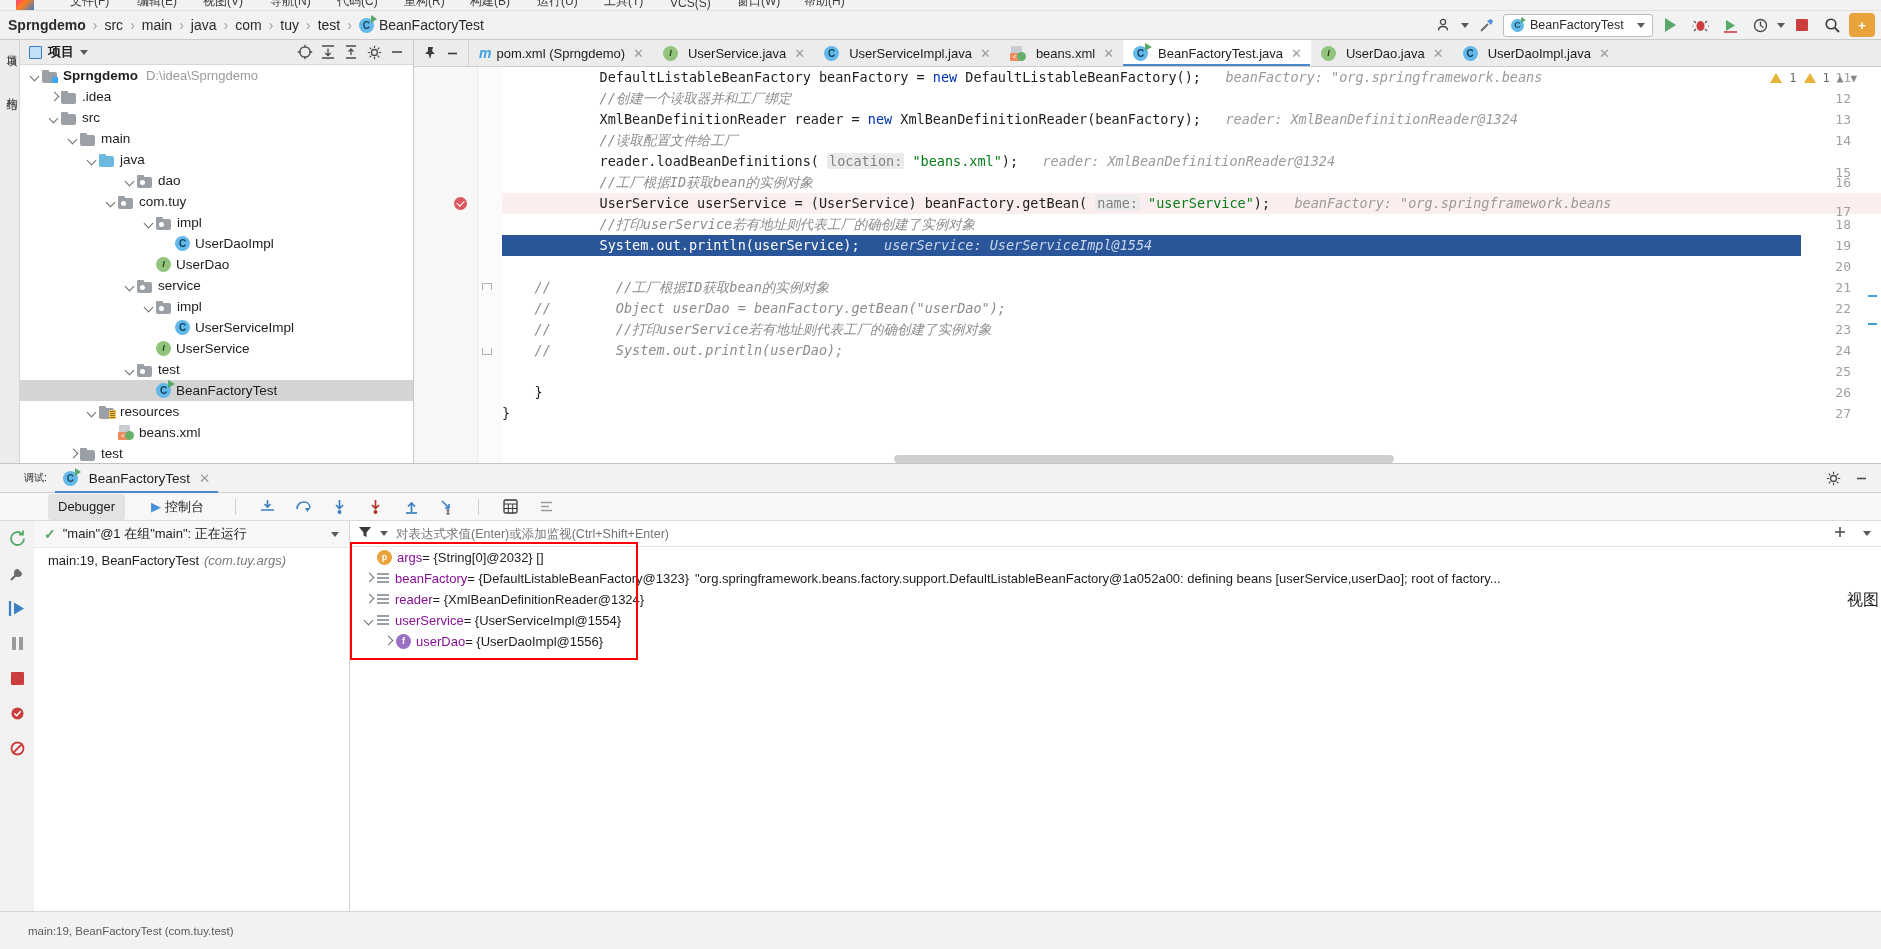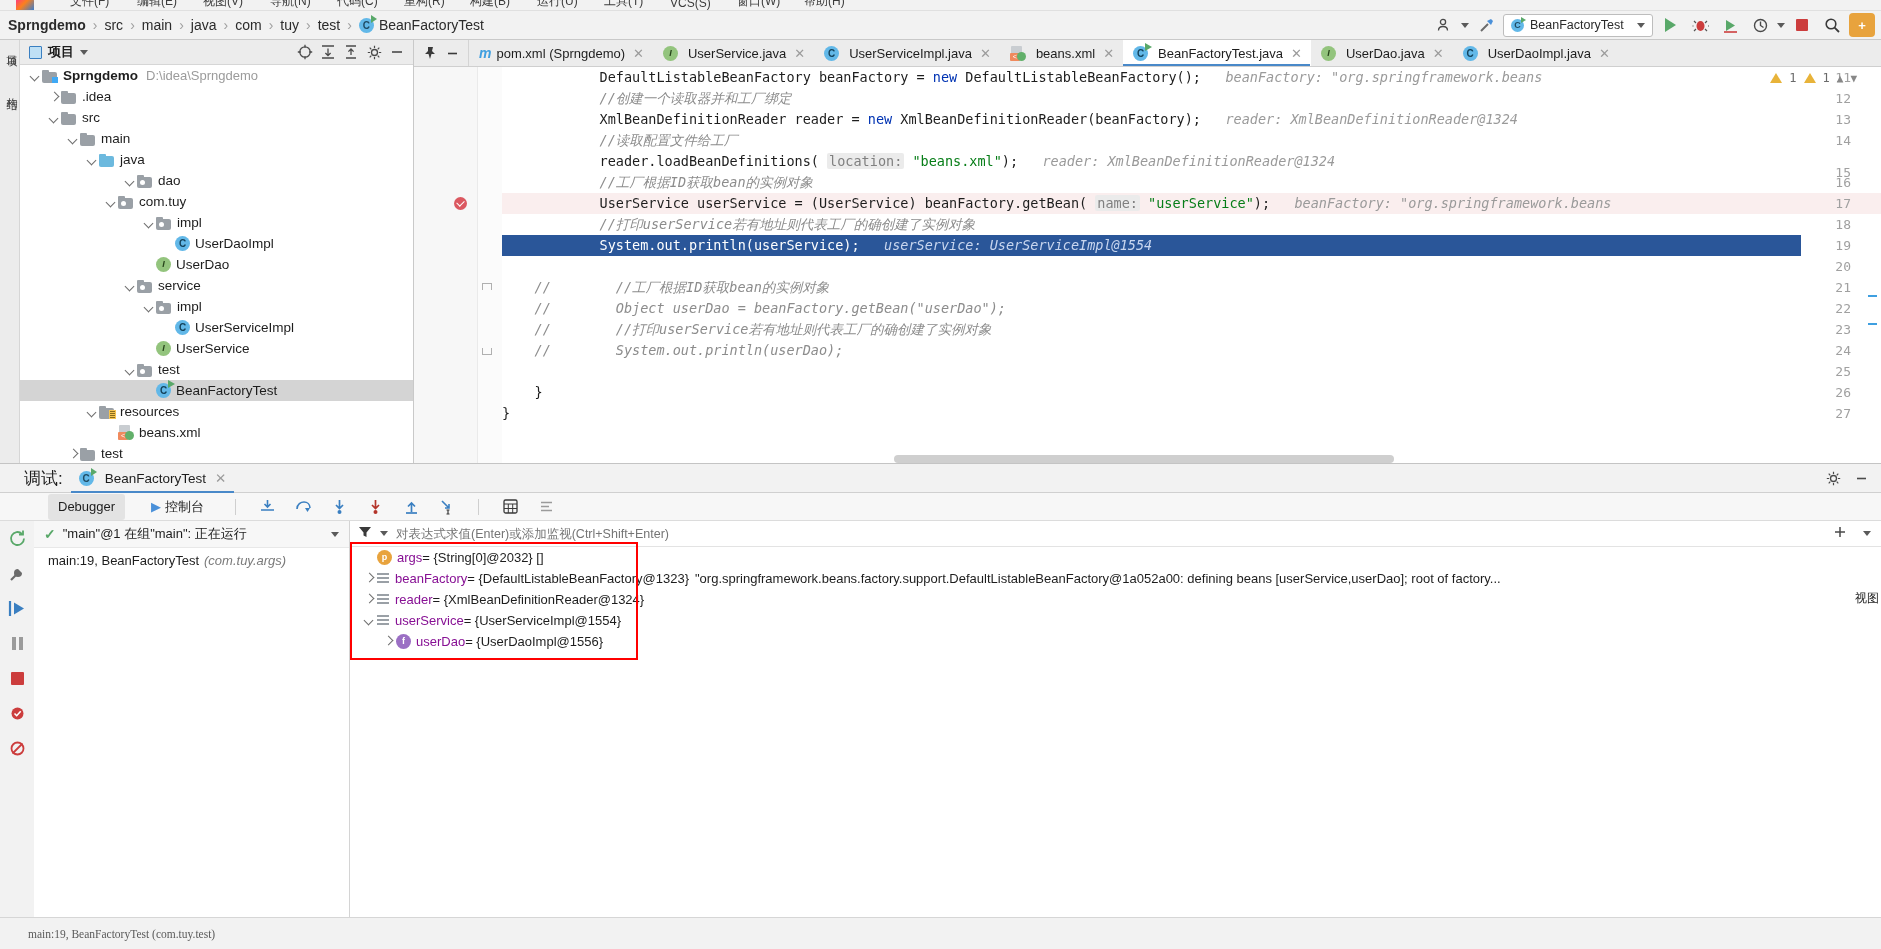--- a/index.html
+++ b/index.html
@@ -210,21 +210,21 @@
 
   
   .debugwin{
     position:absolute;left:0;top:463px;right:0;bottom:0;background:#f2f2f2;
     border-top:1px solid #c4c4c4;
   }
   .dbghdr{
     height:29px;display:flex;align-items:center;padding-left:24px;gap:8px;
     border-bottom:1px solid #d0d0d0;background:#f2f2f2;
   }
-  .dbghdr .lbl{font-size:17px;color:#1d1d1d;}
+  .dbghdr .lbl{font-size:10px;color:#1d1d1d;}
   .dbgtab{
     display:flex;align-items:center;gap:6px;height:29px;padding:0 8px;
     font-size:13.5px;color:#1d1d1d;box-shadow:inset 0 -2px 0 #4989c9;cursor:pointer;
   }
   .dbghdr-right{margin-left:auto;display:flex;align-items:center;gap:8px;padding-right:10px;color:#4a4a4a;}
 
   .dbgtabs2{
     height:28px;display:flex;align-items:center;gap:16px;padding-left:48px;
     border-bottom:1px solid #dcdcdc;background:#f7f7f7;
   }
@@ -280,32 +280,32 @@
   .vicon2{width:15px;height:15px;flex:0 0 15px;margin-right:5px;border-radius:50%;font-size:9px;font-weight:bold;text-align:center;line-height:15px;}
   .vicon2.p{background:#e8a33d;color:#fff;}
   .vicon2.f{background:#9b6fc4;color:#fff;}
   .vname{color:#871094;}
   .vval{color:#1d1d1d;}
   .vextra{color:#1d1d1d;margin-left:6px;}
   .redbox{
     position:absolute;border:2px solid #ff0000;pointer-events:none;
   }
   .shibox{
-    position:absolute;right:0;font-size:12px;color:#1d1d1d;
+    position:absolute;right:0;font-size:16px;color:#1d1d1d;
   }
   
   .stackic{width:13px;height:13px;flex:0 0 13px;margin-right:5px;position:relative;}
   .stackic::before{
     content:"";position:absolute;left:0;top:1px;width:12px;height:2px;background:#9aa0a6;
     box-shadow:0 4px 0 #9aa0a6, 0 8px 0 #9aa0a6;
   }
   .statusbar{
-    position:absolute;left:0;bottom:0;right:0;height:32px;background:#f2f2f2;
+    position:absolute;left:0;bottom:0;right:0;height:38px;background:#f2f2f2;
     border-top:1px solid #d6d6d6;font-size:11.5px;color:#5a5a5a;
-    display:flex;align-items:center;padding-left:28px;font-family:Liberation Serif, serif;
+    display:flex;align-items:center;padding-left:28px;
   }
 </style>
 </head>
 <body>
 
 <div class="app">
 
   <div class="menubar">
     <div class="logo"></div>
     <div class="mitem" style="left:70px">文件(F)</div>
@@ -704,21 +704,21 @@
           <div class="lnum" style="top: 21px; line-height: 21px;">12</div>
           <div class="line" style="top: 42px;"><span class="ltext" style="left: 88px;"><span>            XmlBeanDefinitionReader reader = </span><span class="kw">new </span><span>XmlBeanDefinitionReader(beanFactory);</span><span class="hint">   reader: XmlBeanDefinitionReader@1324</span></span></div>
           <div class="lnum" style="top: 42px; line-height: 21px;">13</div>
           <div class="line" style="top: 63px;"><span class="ltext" style="left: 88px;"><span class="cmt">            //读取配置文件给工厂</span></span></div>
           <div class="lnum" style="top: 63px; line-height: 21px;">14</div>
           <div class="line" style="top: 84px;"><span class="ltext" style="left: 88px;"><span>            reader.loadBeanDefinitions( </span><span class="pname">location:</span><span> </span><span class="str">"beans.xml"</span><span>);</span><span class="hint">   reader: XmlBeanDefinitionReader@1324</span></span></div>
           <div class="lnum" style="top: 95px; line-height: 21px;">15</div>
           <div class="line" style="top: 105px;"><span class="ltext" style="left: 88px;"><span class="cmt">            //工厂根据ID获取bean的实例对象</span></span></div>
           <div class="lnum" style="top: 105px; line-height: 21px;">16</div>
           <div class="line hl-bp" style="top: 126px; left: 88px;"><span class="ltext" style="left: 0px;"><span>            UserService userService = (UserService) beanFactory.getBean( </span><span class="pname">name:</span><span> </span><span class="str">"userService"</span><span>);</span><span class="hint">   beanFactory: "org.springframework.beans</span></span></div>
-          <div class="lnum" style="top: 126px; line-height: 21px;">17</div>
+          <div class="lnum" style="top: 134px; line-height: 21px;">17</div>
           <div class="bp-dot" style="top: 130px;"></div>
           <div class="line" style="top: 147px;"><span class="ltext" style="left: 88px;"><span class="cmt">            //打印userService若有地址则代表工厂的确创建了实例对象</span></span></div>
           <div class="lnum" style="top: 147px; line-height: 21px;">18</div>
           <div class="line hl-exec" style="top: 168px; left: 88px; right: 80px;"><span class="ltext" style="left: 0px;"><span>            System.out.println(userService);</span><span class="hint">   userService: UserServiceImpl@1554</span></span></div>
           <div class="lnum" style="top: 168px; line-height: 21px;">19</div>
           <div class="line" style="top: 189px;"><span class="ltext" style="left: 88px;"><span></span></span></div>
           <div class="lnum" style="top: 189px; line-height: 21px;">20</div>
           <div class="line" style="top: 210px;"><span class="ltext" style="left: 88px;"><span class="cmt">    //        //工厂根据ID获取bean的实例对象</span></span></div>
           <div class="lnum" style="top: 210px; line-height: 21px;">21</div>
           <div class="fold-mark top" style="top: 216px;"></div>

